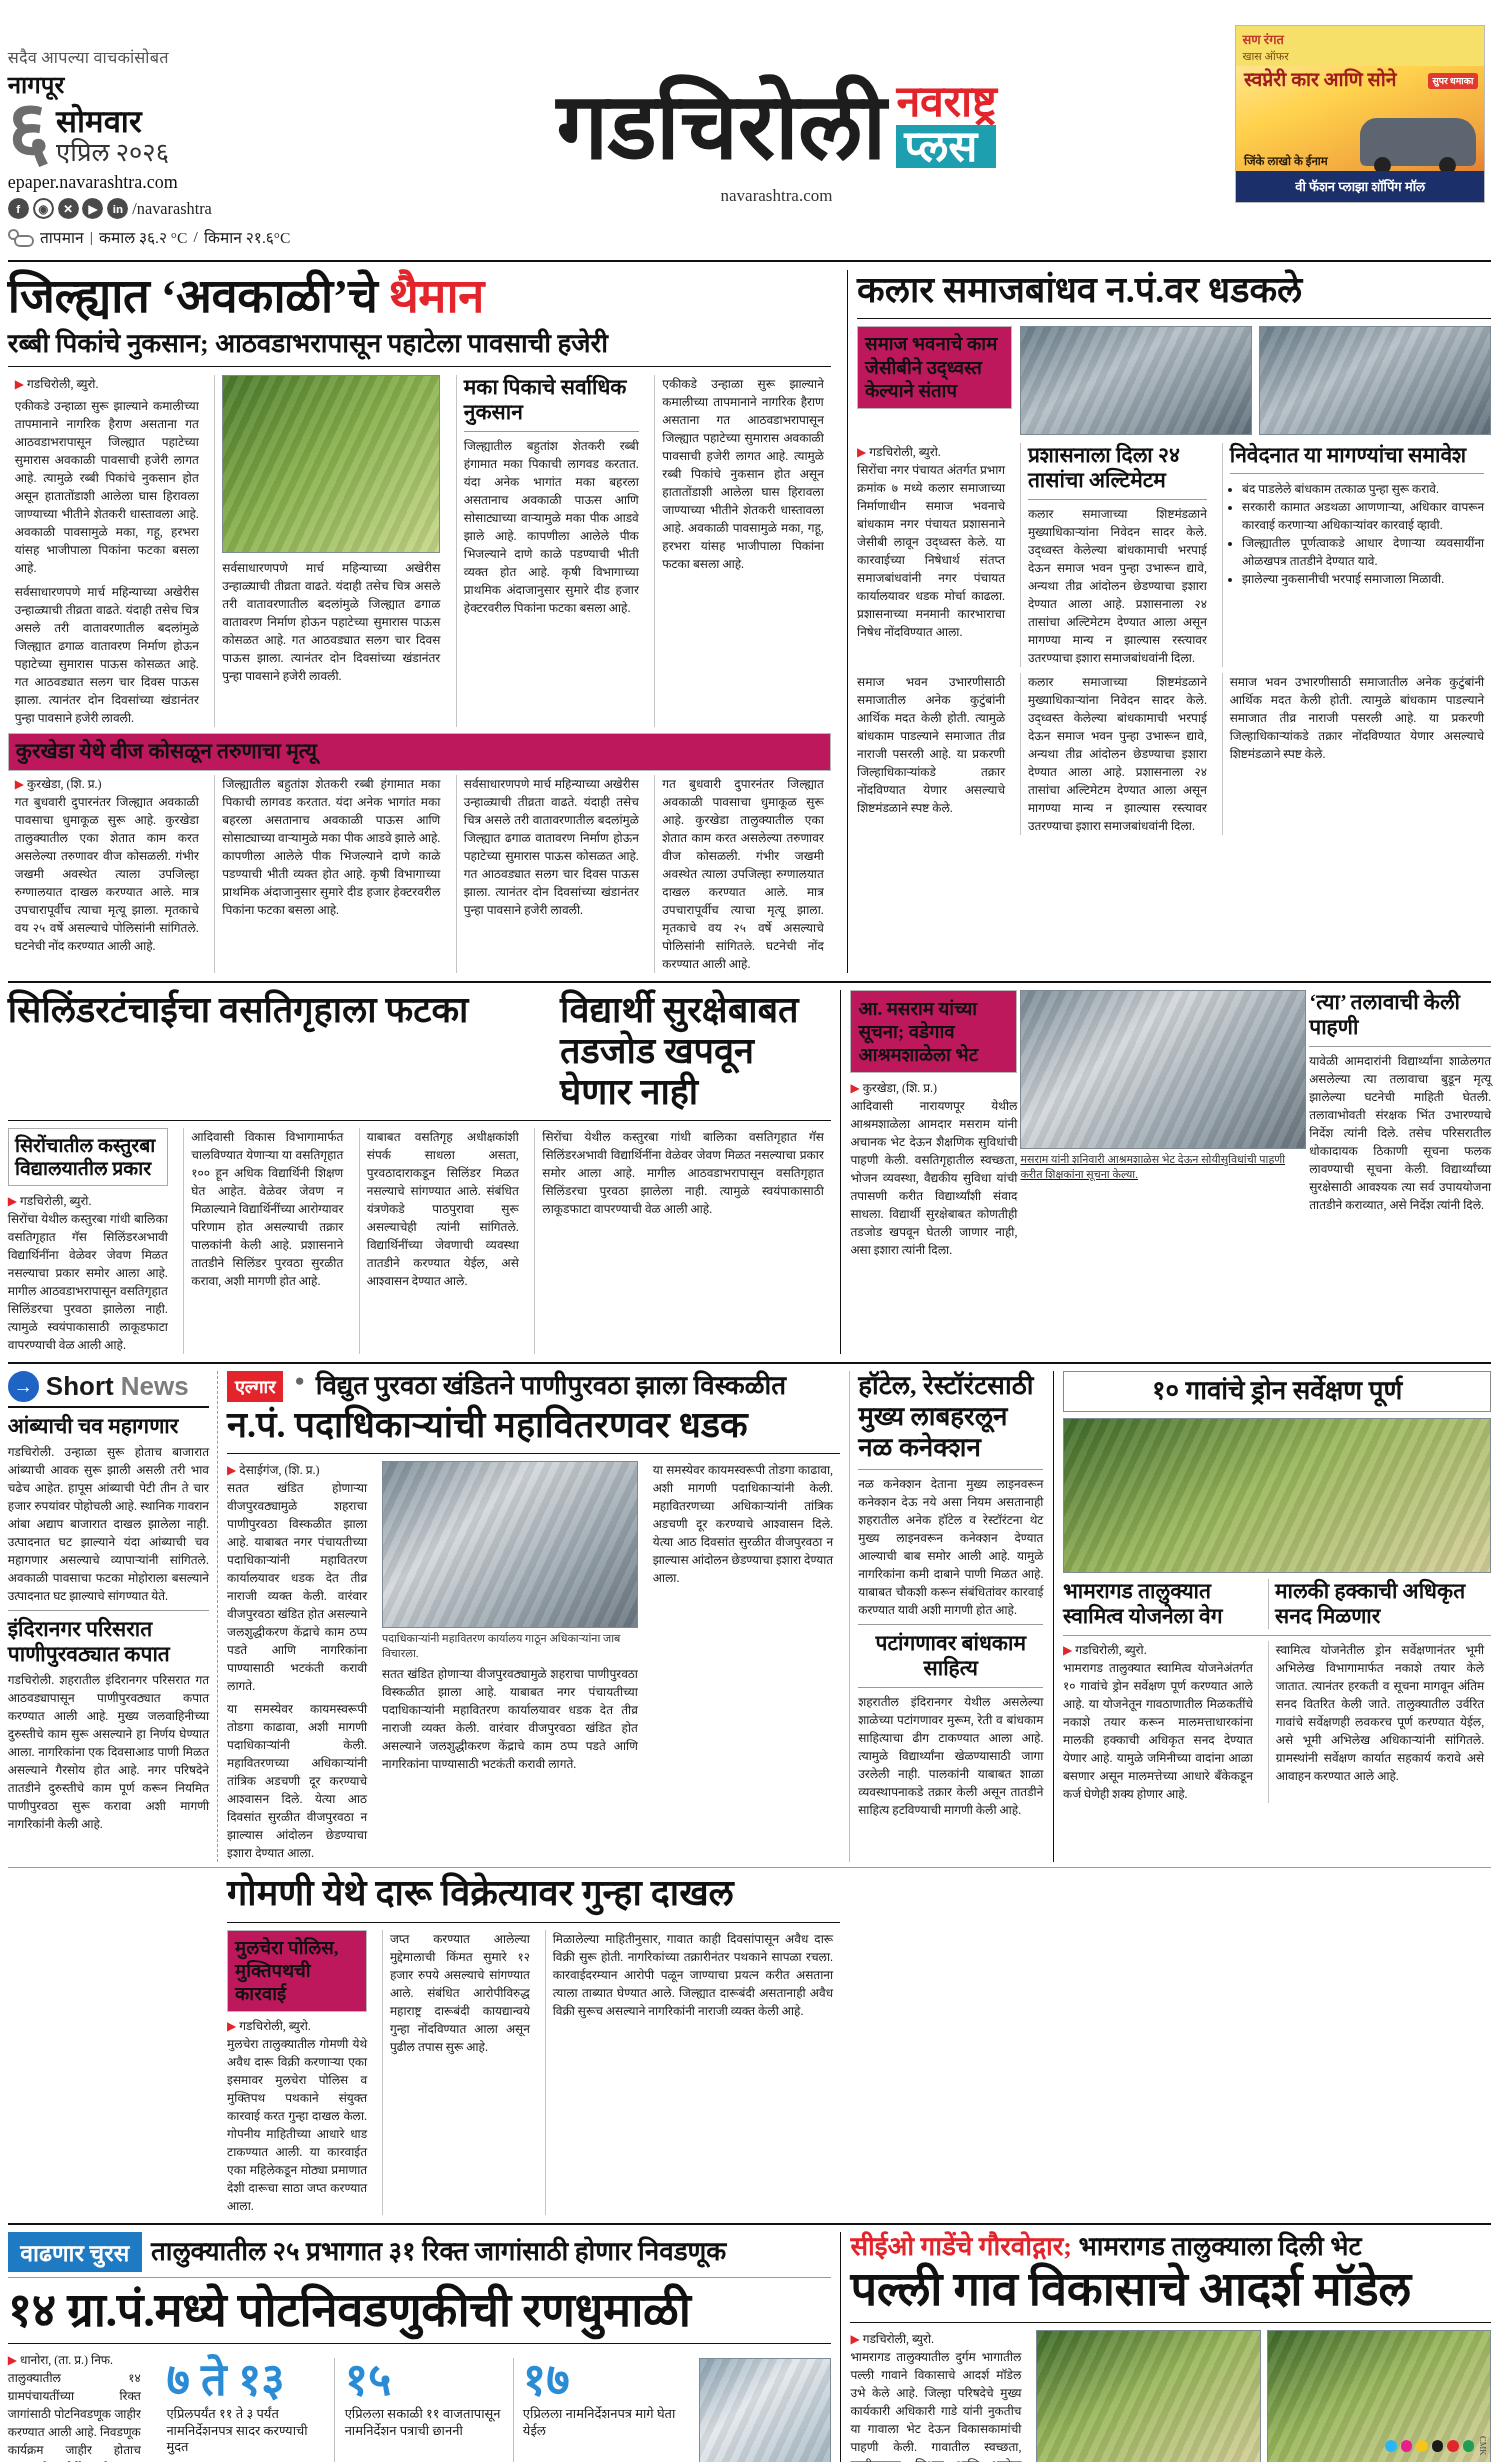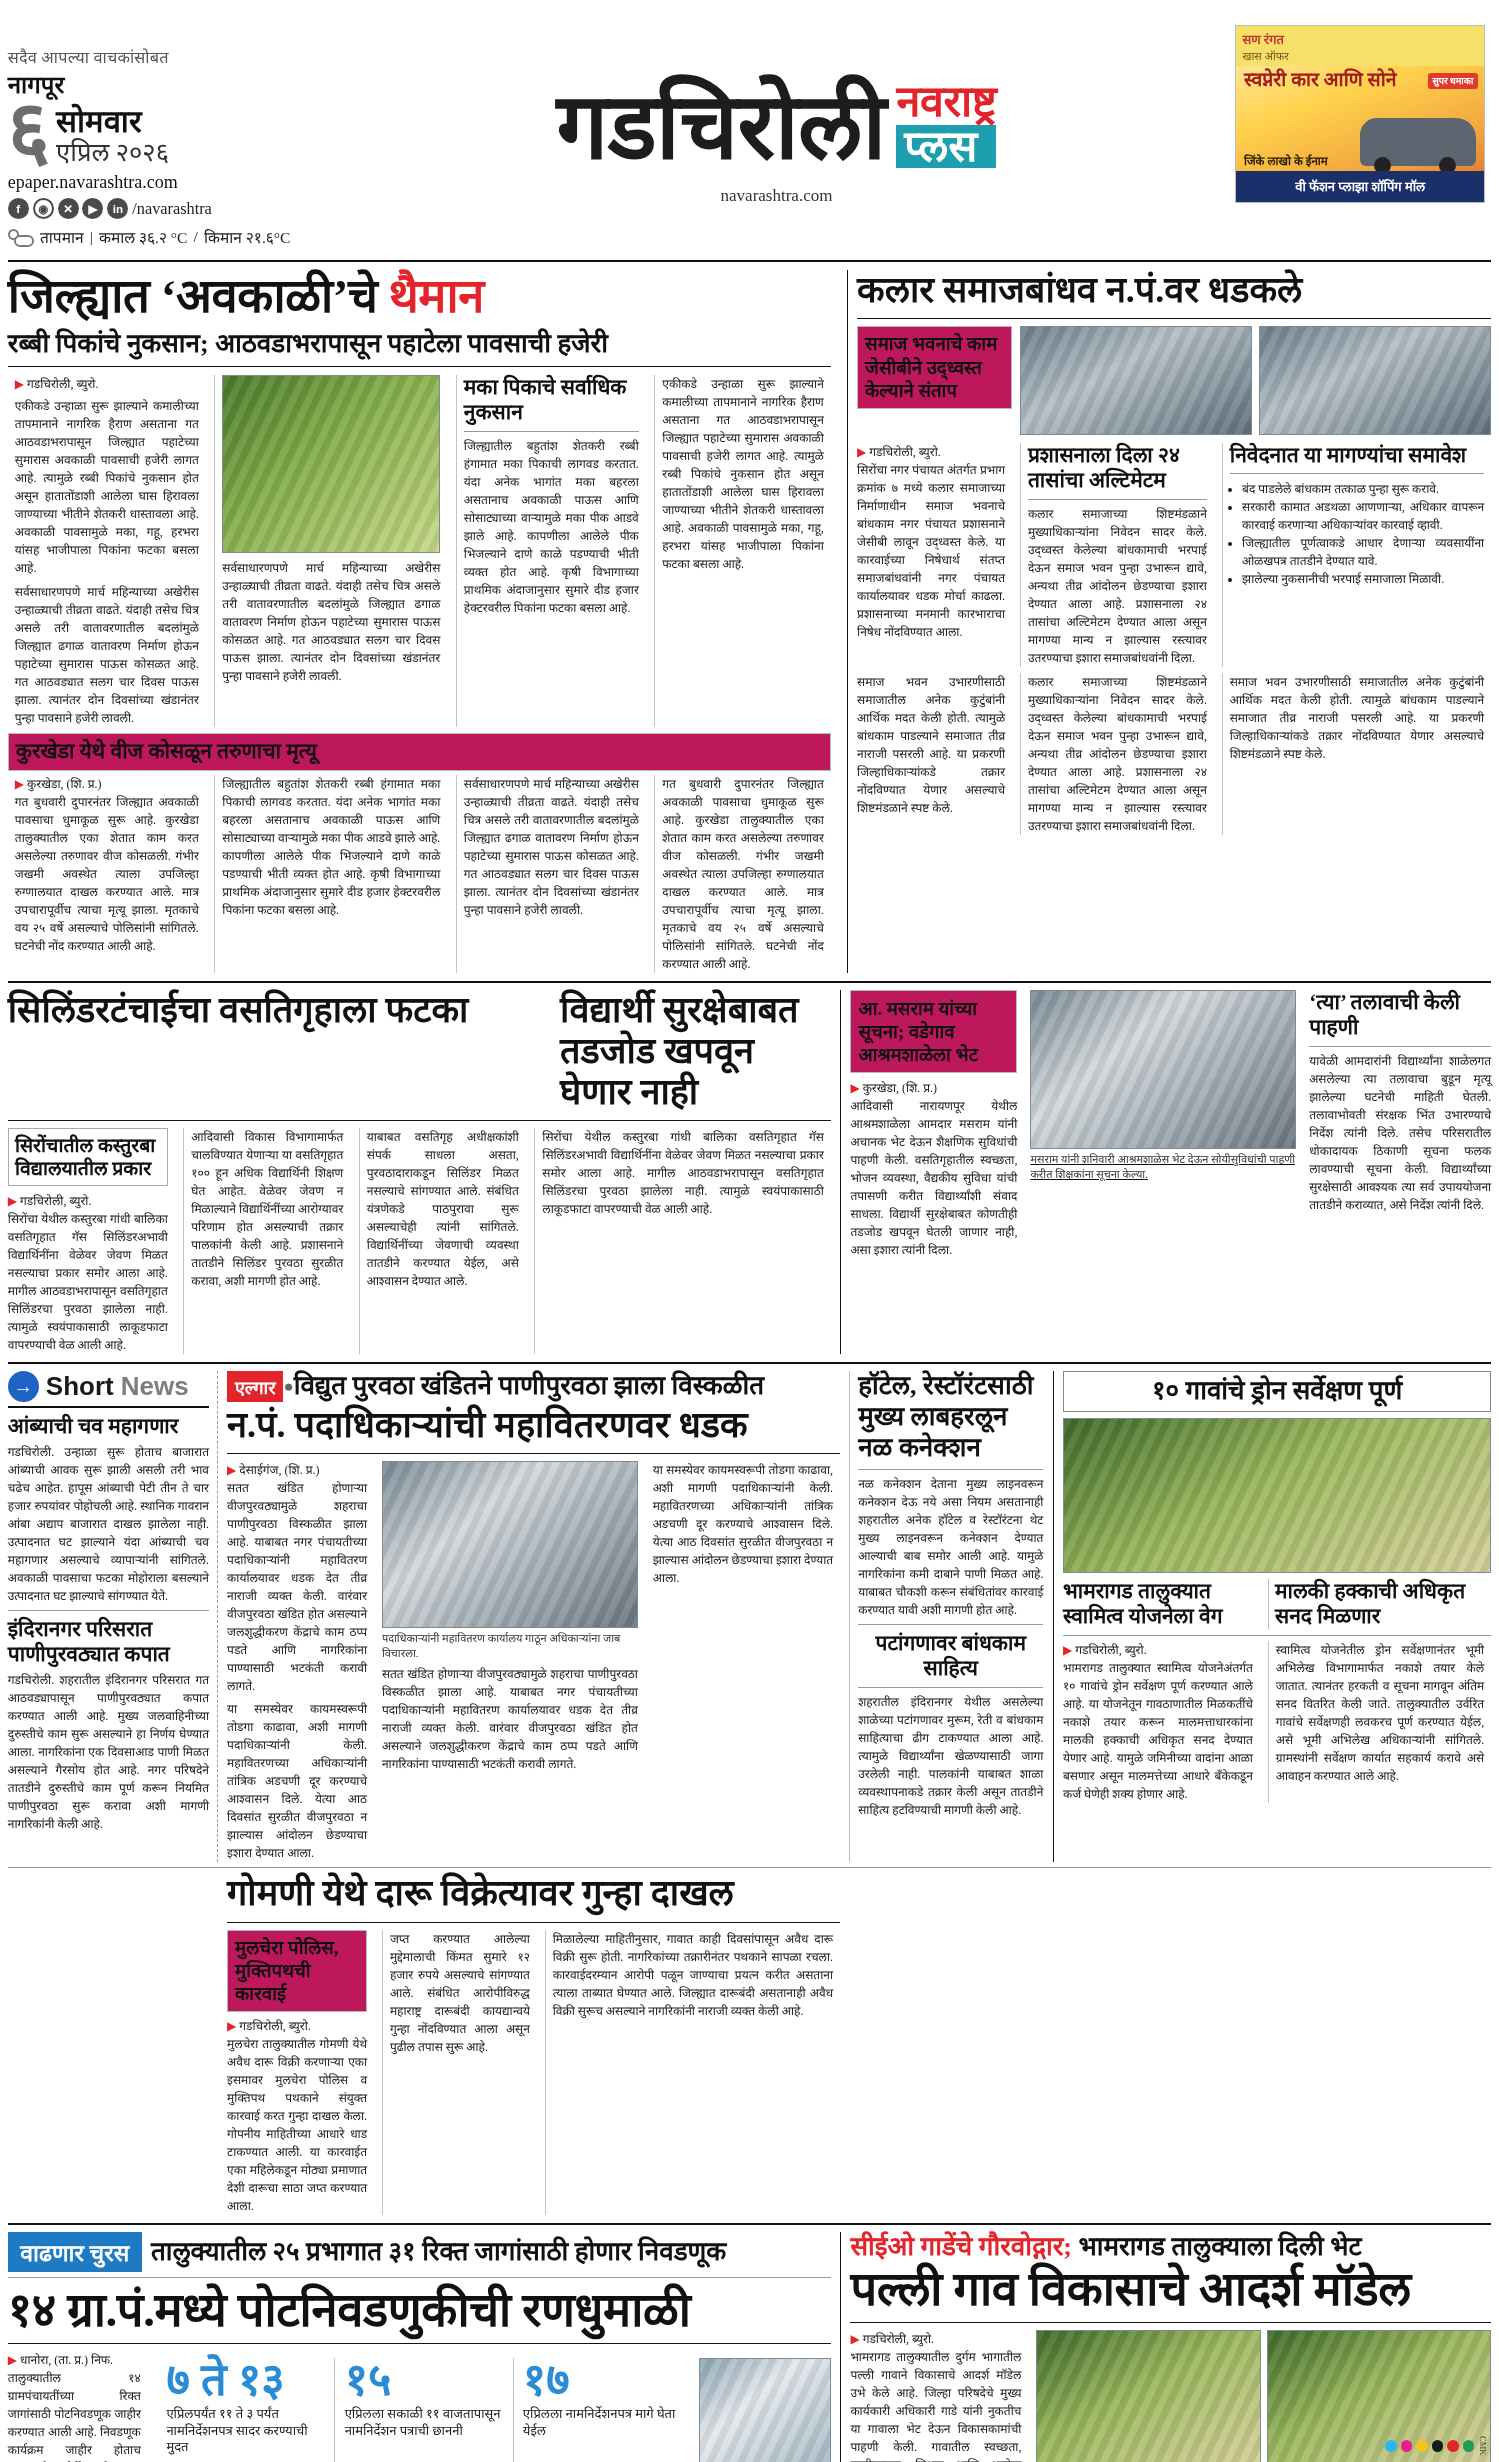--- a/index.html
+++ b/index.html
@@ -308,21 +308,21 @@
         <div class="c" style="width:167px;">
           <div class="body-t">याबाबत वसतिगृह अधीक्षकांशी संपर्क साधला असता, पुरवठादाराकडून सिलिंडर मिळत नसल्याचे सांगण्यात आले. संबंधित यंत्रणेकडे पाठपुरावा सुरू असल्याचेही त्यांनी सांगितले. विद्यार्थिनींच्या जेवणाची व्यवस्था तातडीने करण्यात येईल, असे आश्वासन देण्यात आले.</div>
         </div>
         <div class="c" style="flex:1;">
           <div class="body-t">सिरोंचा येथील कस्तुरबा गांधी बालिका वसतिगृहात गॅस सिलिंडरअभावी विद्यार्थिनींना वेळेवर जेवण मिळत नसल्याचा प्रकार समोर आला आहे. मागील आठवडाभरापासून वसतिगृहात सिलिंडरचा पुरवठा झालेला नाही. त्यामुळे स्वयंपाकासाठी लाकूडफाटा वापरण्याची वेळ आली आहे.</div>
         </div>
       </div>
     </div>
 
     <div style="flex:1; border-left:1.6px solid #111; padding-left:9.3px;">
-      <div style="display:flex; gap:13px;">
+      <div style="display:flex; gap:3px;">
         <div style="width:167px;">
           <div class="box-dark">
             <div class="kicker">आ. मसराम यांच्या सूचना; वडेगाव आश्रमशाळेला भेट</div>
           </div>
           <div class="body-t dateline" style="margin-top:6.2px;">कुरखेडा, (शि. प्र.)</div>
           <div class="body-t">आदिवासी नारायणपूर येथील आश्रमशाळेला आमदार मसराम यांनी अचानक भेट देऊन शैक्षणिक सुविधांची पाहणी केली. वसतिगृहातील स्वच्छता, भोजन व्यवस्था, वैद्यकीय सुविधा यांची तपासणी करीत विद्यार्थ्यांशी संवाद साधला. विद्यार्थी सुरक्षेबाबत कोणतीही तडजोड खपवून घेतली जाणार नाही, असा इशारा त्यांनी दिला.</div>
         </div>
         <div style="flex:1;text-decoration:underline;">
           <div class="photo office" style="width:100%; height:159px;"></div>
           <div class="cap">मसराम यांनी शनिवारी आश्रमशाळेस भेट देऊन सोयीसुविधांची पाहणी करीत शिक्षकांना सूचना केल्या.</div>
@@ -351,21 +351,21 @@
         <div class="body-t" style="margin-top:3.1px;">गडचिरोली. उन्हाळा सुरू होताच बाजारात आंब्याची आवक सुरू झाली असली तरी भाव चढेच आहेत. हापूस आंब्याची पेटी तीन ते चार हजार रुपयांवर पोहोचली आहे. स्थानिक गावरान आंबा अद्याप बाजारात दाखल झालेला नाही. उत्पादनात घट झाल्याने यंदा आंब्याची चव महागणार असल्याचे व्यापाऱ्यांनी सांगितले. अवकाळी पावसाचा फटका मोहोराला बसल्याने उत्पादनात घट झाल्याचे सांगण्यात येते.</div>
       </div>
       <div class="rule-thin"></div>
       <div style="margin-top:6.2px;">
         <div class="hl-sm">इंदिरानगर परिसरात पाणीपुरवठ्यात कपात</div>
         <div class="body-t" style="margin-top:3.1px;">गडचिरोली. शहरातील इंदिरानगर परिसरात गत आठवड्यापासून पाणीपुरवठ्यात कपात करण्यात आली आहे. मुख्य जलवाहिनीच्या दुरुस्तीचे काम सुरू असल्याने हा निर्णय घेण्यात आला. नागरिकांना एक दिवसाआड पाणी मिळत असल्याने गैरसोय होत आहे. नगर परिषदेने तातडीने दुरुस्तीचे काम पूर्ण करून नियमित पाणीपुरवठा सुरू करावा अशी मागणी नागरिकांनी केली आहे.</div>
       </div>
     </div>
 
     <div style="width:613px;">
-      <div style="display:flex; align-items:center; gap:0;">
+      <div style="display:flex; gap:11px;">
         <span class="redbar">एल्गार</span>
         <span style="font-size:17px;color:#666;">●</span>
         <span class="hl-md">विद्युत पुरवठा खंडितने पाणीपुरवठा झाला विस्कळीत</span>
       </div>
       <div class="hl-lg" style="margin-top:3.1px;">न.पं. पदाधिकाऱ्यांची महावितरणवर धडक</div>
       <div class="rule"></div>
       <div style="display:flex; gap:7.8px;">
         <div class="c" style="width:147px; padding-left:0;">
           <div class="body-t dateline">देसाईगंज, (शि. प्र.)</div>
           <div class="body-t">सतत खंडित होणाऱ्या वीजपुरवठ्यामुळे शहराचा पाणीपुरवठा विस्कळीत झाला आहे. याबाबत नगर पंचायतीच्या पदाधिकाऱ्यांनी महावितरण कार्यालयावर धडक देत तीव्र नाराजी व्यक्त केली. वारंवार वीजपुरवठा खंडित होत असल्याने जलशुद्धीकरण केंद्राचे काम ठप्प पडते आणि नागरिकांना पाण्यासाठी भटकंती करावी लागते.</div>

